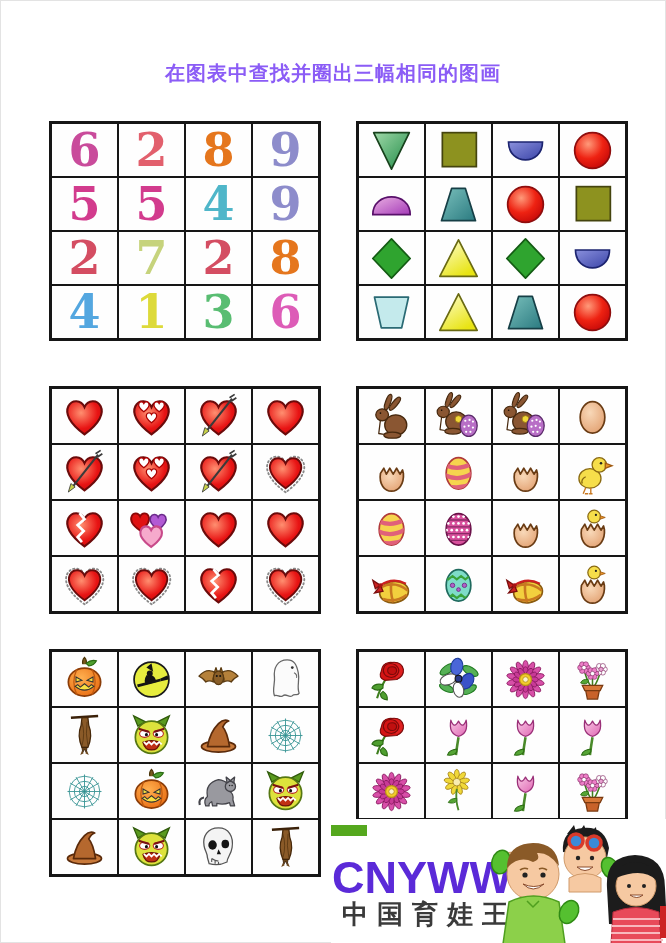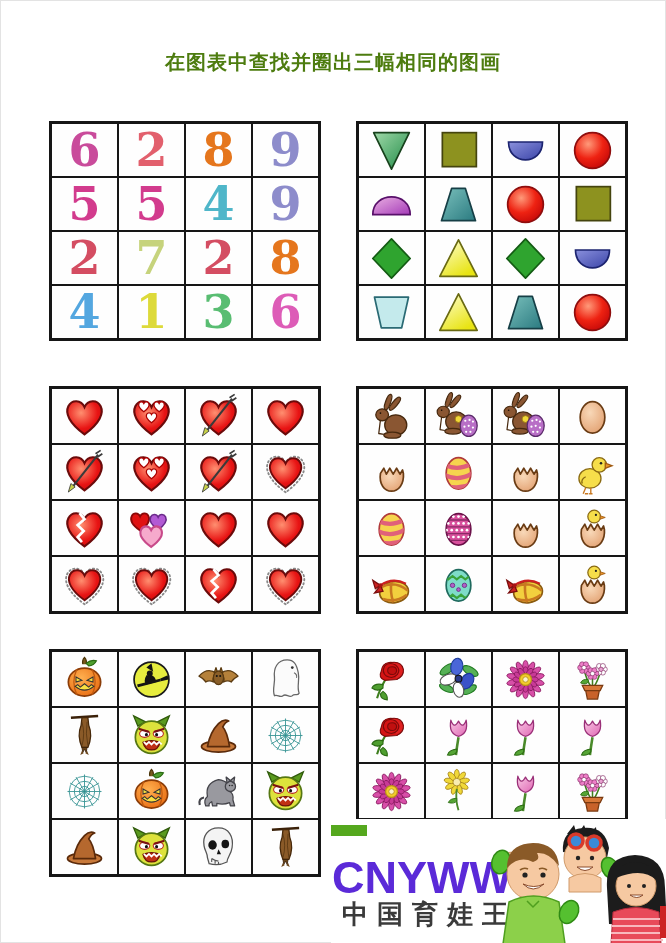--- a/index.html
+++ b/index.html
@@ -1,18 +1,18 @@
 <!DOCTYPE html>
 <html><head>
 <meta charset="utf-8">
 <style>
   html,body{margin:0;padding:0}
   body{width:666px;height:943px;background:#fff;font-family:"Liberation Sans",sans-serif;position:relative;overflow:hidden}
   .page{position:absolute;inset:0;border:1px solid #e3e3e3;background:#fff}
-  .title{position:absolute;top:48px;left:0;width:100%;text-align:center;font-size:20px;font-weight:bold;color:#4d7c0f;margin:0;letter-spacing:1px}
+  .title{position:absolute;top:59px;left:0;width:100%;text-align:center;font-size:20px;font-weight:bold;color:#8b5cf6;margin:0;letter-spacing:1px}
   .grid{position:absolute;width:268px;border:2px solid #161616;display:grid;grid-template-columns:repeat(4,1fr);background:#fff}
   .r54{grid-auto-rows:54px}
   .r56{grid-auto-rows:56px}
   .cell{border:1px solid #161616;display:flex;align-items:center;justify-content:center;overflow:hidden;background:#fefefe}
   .num{font-family:"DejaVu Serif",serif;font-size:46px;font-weight:bold;line-height:1}
   .icn{width:51px;height:51px;display:block}
   #g1{left:48px;top:120px}
   #g2{left:355px;top:120px}
   #g3{left:48px;top:385px}
   #g4{left:355px;top:385px}

